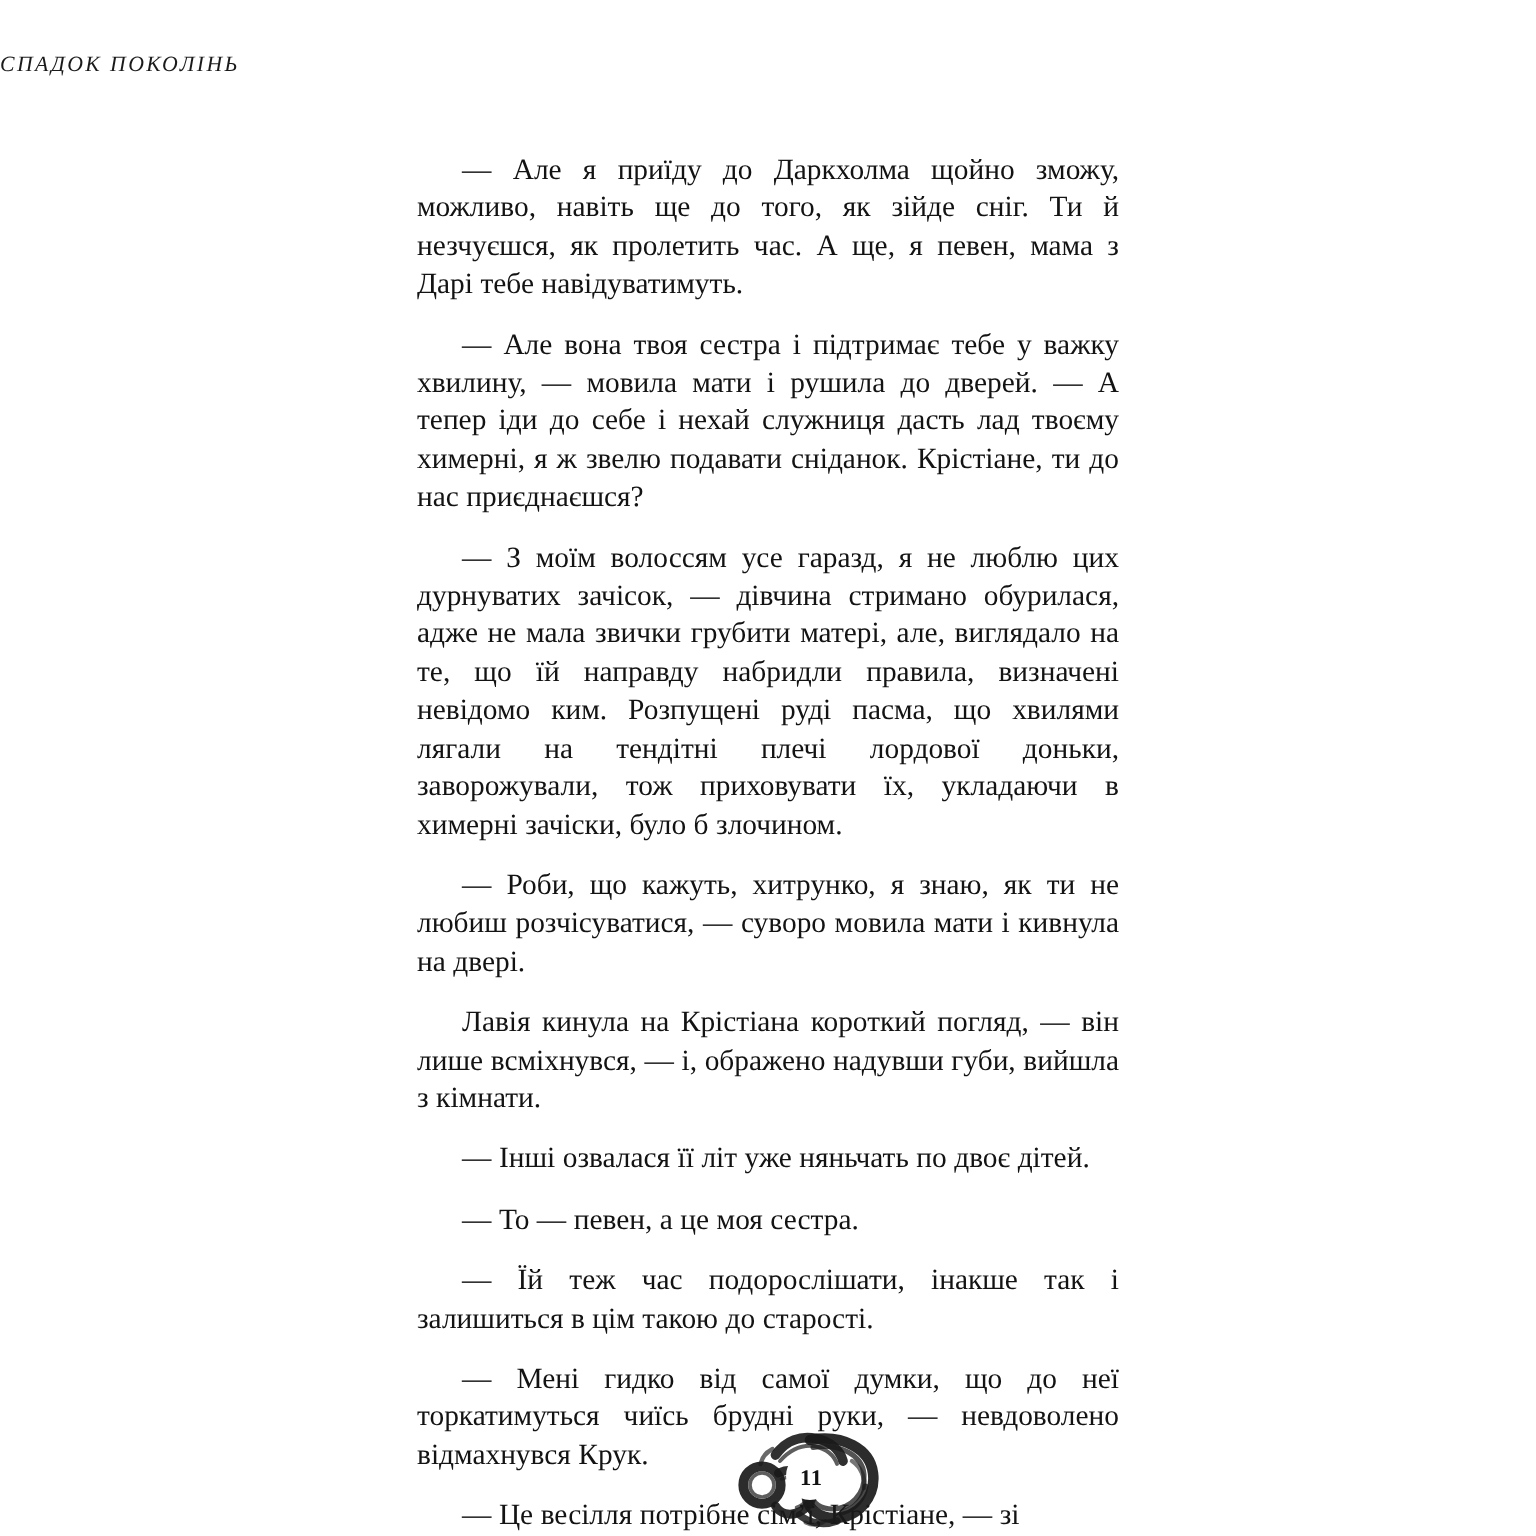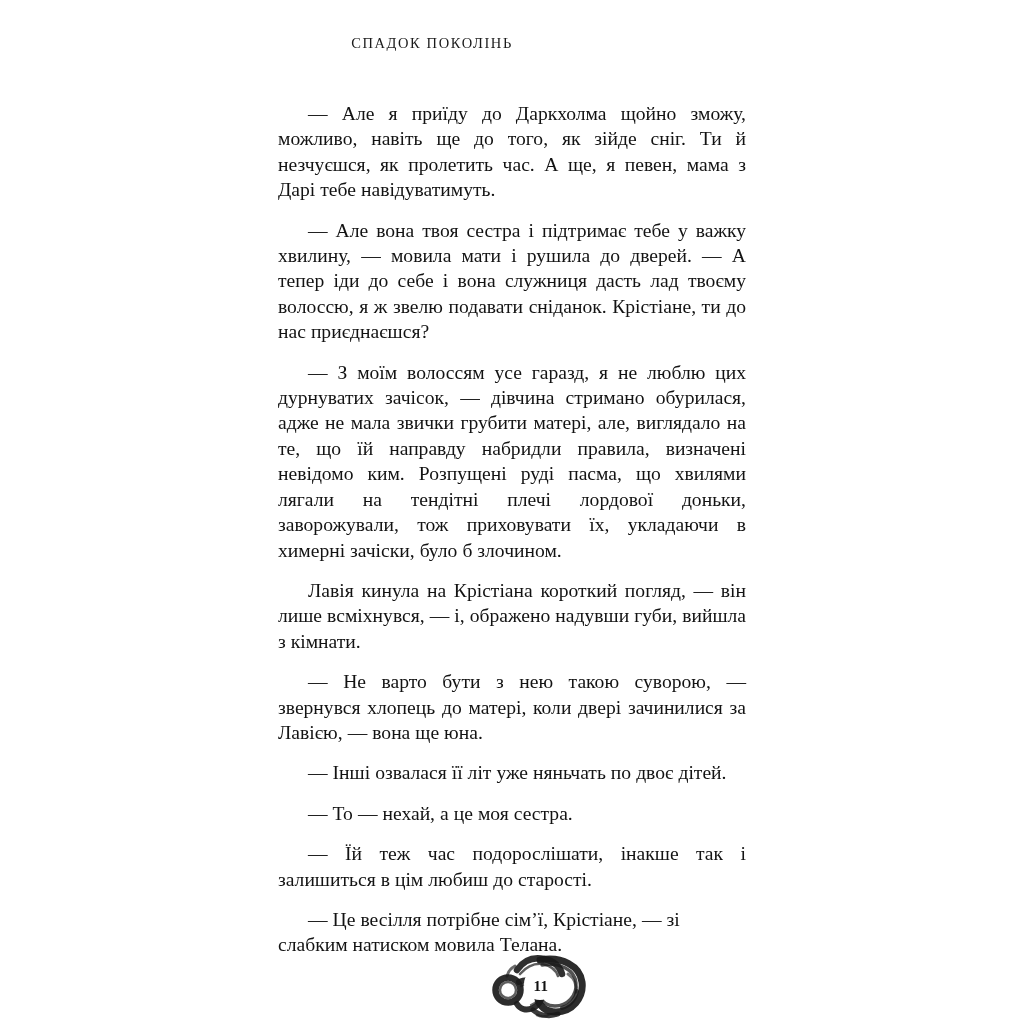--- a/index.html
+++ b/index.html
@@ -23,30 +23,30 @@
     box-sizing: border-box;
     background: #ffffff;
   }
 
   
   .running-head {
     position: absolute;
     top: 34px;
     left: 0;
     width: 864px;
-    text-align: center;
     font-family: "Liberation Serif", "DejaVu Serif", serif;
     font-size: 14.5px;
     line-height: 18px;
     letter-spacing: 1.6px;
     color: #1a1a1a;
     font-weight: 400;
     text-transform: uppercase;
     font-variant: small-caps;
     white-space: nowrap;
+    font-style: italic;
   }
 
   
   .text-block {
     position: absolute;
     top: 86px;
     left: 263px;
     width: 498px;
   }
 
@@ -114,27 +114,28 @@
 </style>
 </head>
 <body>
 
 <div class="page">
 
   <div class="running-head">Спадок поколінь</div>
 
   <div class="text-block">
     <p class="para">— Але я приїду до Дарк­холма щойно зможу, можливо, навіть ще до того, як зійде сніг. Ти й незчуєшся, як пролетить час. А ще, я певен, мама з Дарі тебе навідуватимуть.</p>
-    <p class="para">— Але вона твоя сестра і підтримає тебе у важку хвилину, — мовила мати і рушила до дверей. — А тепер іди до себе і вона служниця дасть лад твоєму волоссю, я ж звелю подавати сніданок. Крістіане, ти до нас приєднаєшся?</p>
+    <p class="para">— Але вона твоя сестра і підтримає тебе у важку хвилину, — мовила мати і рушила до дверей. — А тепер іди до себе і нехай служниця дасть лад твоєму химерні, я ж звелю подавати сніданок. Крістіане, ти до нас приєднаєшся?</p>
     <p class="para">— З моїм волоссям усе гаразд, я не люблю цих дурнуватих зачісок, — дівчина стримано обурилася, адже не мала звички грубити матері, але, виглядало на те, що їй направду набридли правила, визначені невідомо ким. Розпущені руді пасма, що хвилями лягали на тендітні плечі лордової доньки, заворожували, тож приховувати їх, укладаючи в химерні зачіски, було б злочином.</p>
+    <p class="para">— Роби, що кажуть, хитрунко, я знаю, як ти не любиш розчісуватися, — суворо мовила мати і кивнула на двері.</p>
     <p class="para">Лавія кинула на Крістіана короткий погляд, — він лише всміхнувся, — і, ображено надувши губи, вийшла з кімнати.</p>
-    <p class="para">— Не варто бути з нею такою суворою, — звернувся хлопець до матері, коли двері зачинилися за Лавією, — вона ще юна.</p>
     <p class="para">— Інші озвалася її літ уже няньчать по двоє дітей.</p>
-    <p class="para">— То — нехай, а це моя сестра.</p>
-    <p class="para">— Їй теж час подорослішати, інакше так і залишиться в цім любиш до старості.</p>
+    <p class="para">— То — певен, а це моя сестра.</p>
+    <p class="para">— Їй теж час подорослішати, інакше так і залишиться в цім такою до старості.</p>
+    <p class="para">— Мені гидко від самої думки, що до неї торкатимуться чиїсь брудні руки, — невдоволено відмахнувся Крук.</p>
     <p class="para">— Це весілля потрібне сім’ї, Крістіане, — зі слабким натиском мовила Телана.</p>
   </div>
 
   <div class="folio-wrap">
     <div class="ornament">
       <svg viewBox="0 0 112 66" xmlns="http://www.w3.org/2000/svg" aria-hidden="true">
         <g fill="none" stroke="#1a1a1a" stroke-linecap="round" stroke-linejoin="round">
 
           <path d="M56 6 C78 2 96 12 98 28 C100 44 88 58 72 58 C62 58 55 52 54 45" stroke-width="7" opacity="0.92"></path>
           <path d="M58 11 C76 8 91 16 92 29 C93 42 83 52 71 52 C63 52 58 48 57 43" stroke-width="3.4" opacity="0.75"></path>

